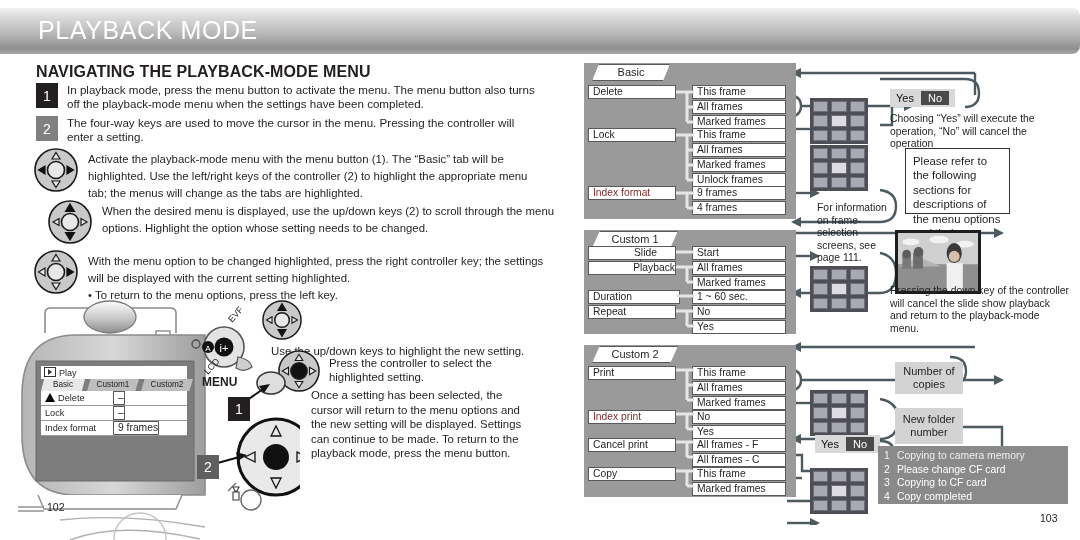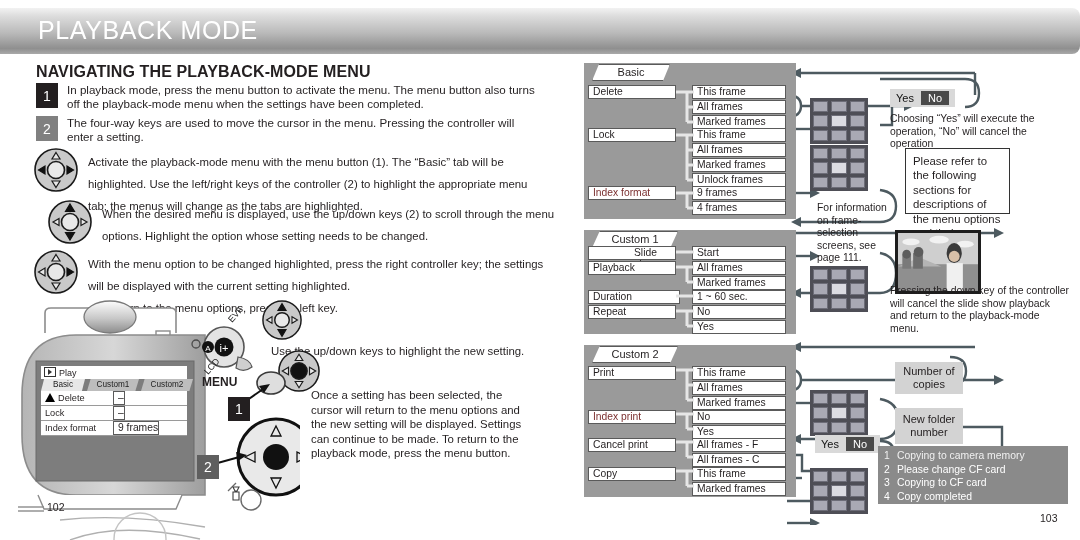--- a/index.html
+++ b/index.html
@@ -35,21 +35,21 @@
   .step-text{font-size:11.6px;line-height:14.2px;}
 
   #step1{left:36px;top:83px;width:505px;}
   #step2{left:36px;top:116px;width:505px;}
 
   
   .pad{position:relative;flex:none;}
   .pad svg{display:block;}
 
   .para{display:flex;align-items:flex-start;}
-  .para .ptxt{font-size:11.4px;line-height:22px;}
+  .para .ptxt{font-size:11.4px;line-height:17px;}
   #para1{left:34px;top:148px;width:510px;}
   #para2{left:48px;top:200px;width:510px;}
   #para3{left:34px;top:250px;width:510px;}
   #para1 .ptxt,#para2 .ptxt,#para3 .ptxt{margin-left:10px;padding-top:3px;}
 
   #para4{left:262px;top:300px;width:270px;flex-direction:column;}
   #para4 .ptxt{margin-left:9px;padding-top:4px;font-size:11.4px;line-height:14px;}
   #para5{left:278px;top:350px;width:260px;}
   #para5 .ptxt{margin-left:9px;padding-top:6px;font-size:11.4px;line-height:14px;}
   #para6{left:311px;top:388px;width:215px;font-size:11.4px;line-height:14.6px;}
@@ -203,20 +203,21 @@
   <span class="pad">
     <svg width="42" height="42" viewBox="0 0 44 44">
       <circle cx="22" cy="22" r="21" fill="#c9c9c9" stroke="#1a1a1a" stroke-width="1.6"></circle>
       <circle cx="22" cy="22" r="8.5" fill="#111" stroke="#1a1a1a" stroke-width="1.6"></circle>
       <polygon points="22,4.5 26,11 18,11" fill="#e8e8e8" stroke="#1a1a1a" stroke-width="1.2"></polygon>
       <polygon points="22,39.5 26,33 18,33" fill="#e8e8e8" stroke="#1a1a1a" stroke-width="1.2"></polygon>
       <polygon points="4.5,22 11,18 11,26" fill="#e8e8e8" stroke="#1a1a1a" stroke-width="1.2"></polygon>
       <polygon points="39.5,22 33,18 33,26" fill="#e8e8e8" stroke="#1a1a1a" stroke-width="1.2"></polygon>
     </svg>
   </span>
+  <span class="ptxt">Press the controller to select the highlighted setting.</span>
 </div>
 
 <div class="abs" id="para6">Once a setting has been selected, the cursor will return to the menu options and the new setting will be displayed. Settings can continue to be made. To return to the playback mode, press the menu button.</div>
 
 <div class="abs" id="camera">
   <svg width="300" height="245" viewBox="0 0 300 245" style="position:absolute;left:0;top:0">
 
     <path d="M45 38 L45 18 Q45 13 51 13 L170 13 Q176 13 176 18 L176 38" fill="#fff" stroke="#8c8c8c" stroke-width="1.6"></path>
     <ellipse cx="110" cy="22" rx="26" ry="16" fill="url(#dialg)" stroke="#7a7a7a" stroke-width="1.3"></ellipse>
     <defs>
@@ -386,21 +387,21 @@
     <path d="M2 55 L13 55"></path>
     <path d="M13 55 L13 100 M13 55 L20 55 M13 70 L20 70 M13 85 L20 85 M13 100 L20 100"></path>
     <path d="M2 113 L13 113"></path>
     <path d="M13 113 L13 128 M13 113 L20 113 M13 128 L20 128"></path>
   </g>
 </svg>
 
 <div class="abs menugroup" style="left:584px;top:230px;width:212px;height:104px;"></div>
 <div class="tab" style="left:592px;top:231px;width:86px;">Custom 1</div>
 <div class="opt" style="left:588px;top:246px;width:88px;padding-left:45px;">Slide show</div>
-<div class="opt" style="left:588px;top:261px;width:88px;">Playback</div>
+<div class="opt" style="left:588px;top:261px;width:88px;text-align:right;">Playback</div>
 <div class="opt" style="left:588px;top:290px;width:92px;">Duration</div>
 <div class="opt" style="left:588px;top:305px;width:88px;">Repeat</div>
 
 <div class="val" style="left:692px;top:246px;width:94px;">Start</div>
 <div class="val" style="left:692px;top:261px;width:94px;">All frames</div>
 <div class="val" style="left:692px;top:276px;width:94px;">Marked frames</div>
 <div class="val" style="left:692px;top:290px;width:94px;">1 ~ 60 sec.</div>
 <div class="val" style="left:692px;top:305px;width:94px;">No</div>
 <div class="val" style="left:692px;top:320px;width:94px;">Yes</div>
 

